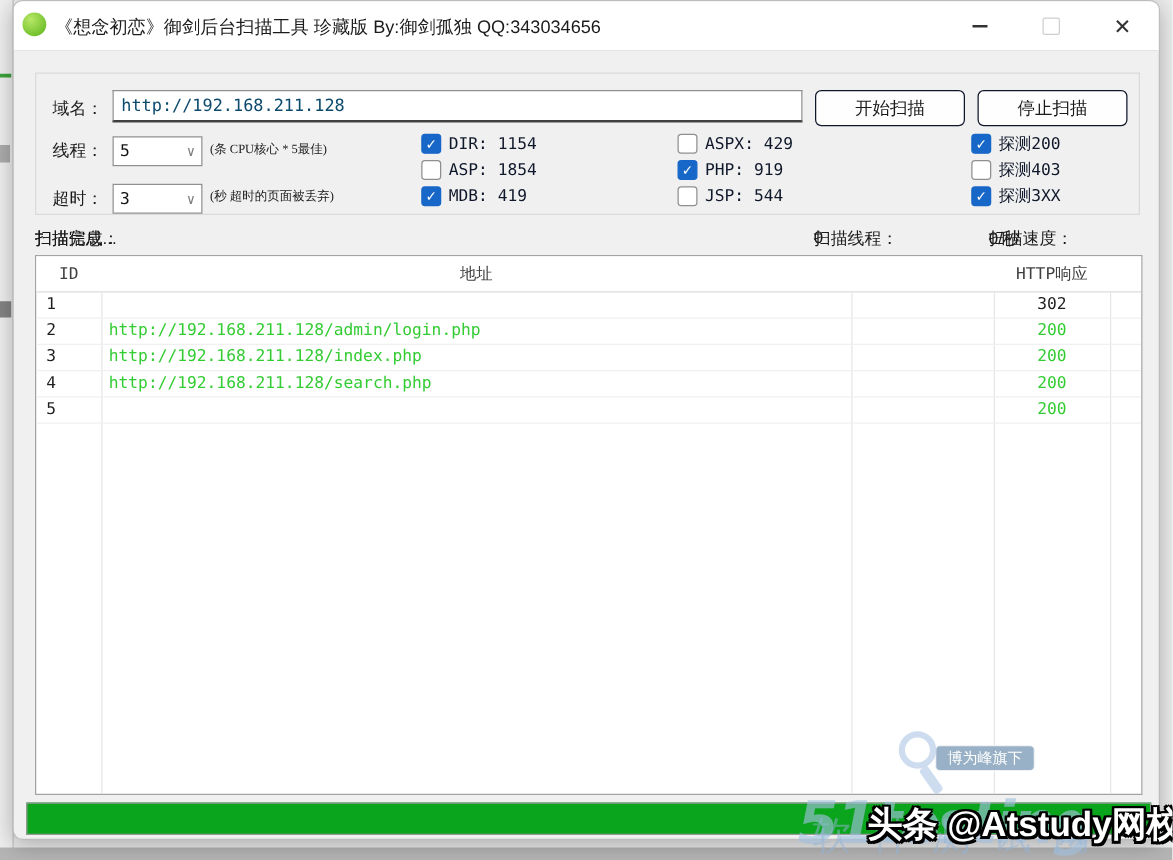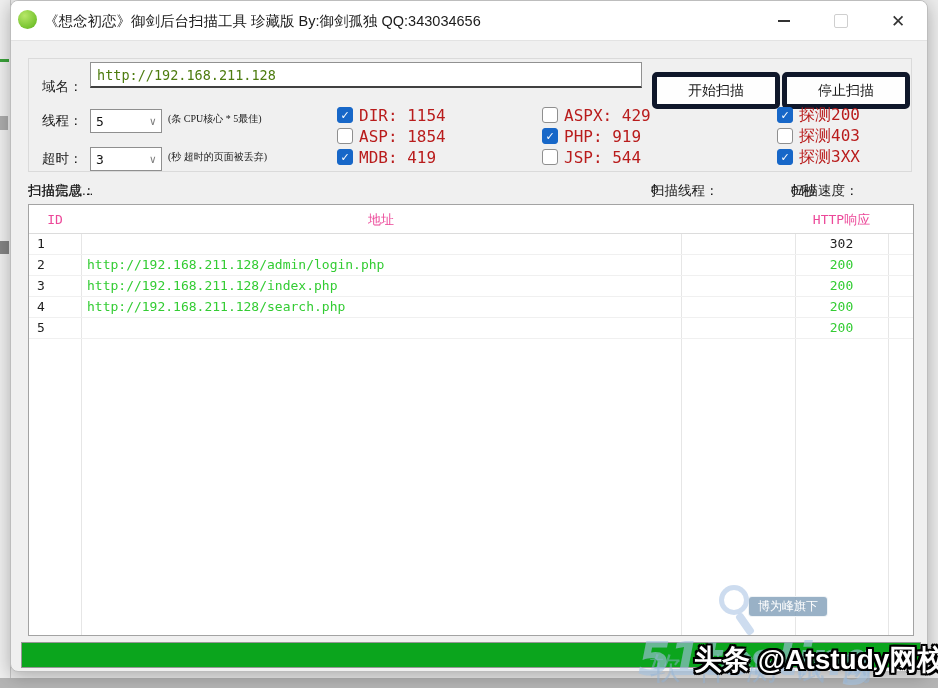--- a/index.html
+++ b/index.html
@@ -24,45 +24,45 @@
   .wbtn.close{left:865px;font-size:17px;}
   .min-bar{width:12px;height:1.5px;background:#333;}
   .max-box{width:12px;height:12px;border:1.4px solid #cfcfcf;border-radius:2px;}
 
   
   .client{position:absolute;left:0;top:40px;width:918px;height:632px;}
 
   .groupbox{position:absolute;left:17px;top:17px;width:884px;height:114px;border:1px solid #dadada;box-sizing:border-box;}
   .lbl{position:absolute;font-size:13.5px;color:#1a1a1a;white-space:nowrap;}
 
-  .domain-input{position:absolute;left:61px;top:3px;width:552px;height:26px;background:#fff;border:1px solid #919191;border-bottom:2px solid #404040;box-sizing:border-box;font-family:"DejaVu Sans Mono","Liberation Mono",monospace;font-size:13.5px;color:#4d7c0f;padding:0 6px;outline:none;}
-  .btn{position:absolute;top:13px;width:118px;height:27px;background:#fefefe;border:5px solid #0f172a;border-radius:5px;font-size:14px;color:#1a1a1a;font-family:"Liberation Sans",sans-serif;display:flex;align-items:center;justify-content:center;}
+  .domain-input{position:absolute;left:61px;top:13px;width:552px;height:26px;background:#fff;border:1px solid #919191;border-bottom:2px solid #404040;box-sizing:border-box;font-family:"DejaVu Sans Mono","Liberation Mono",monospace;font-size:13.5px;color:#0c4a6e;padding:0 6px;outline:none;}
+  .btn{position:absolute;top:13px;width:118px;height:27px;background:#fefefe;border:1px solid #0f172a;border-radius:5px;font-size:14px;color:#1a1a1a;font-family:"Liberation Sans",sans-serif;display:flex;align-items:center;justify-content:center;}
   .btn.start{left:623px;}
   .btn.stop{left:753px;}
 
   .combo{position:absolute;left:61px;width:72px;height:24px;background:#fff;border:1px solid #8f8f8f;box-sizing:border-box;font-family:"DejaVu Sans Mono","Liberation Mono",monospace;font-size:13px;color:#111;display:flex;align-items:center;padding-left:5px;}
   .combo .chev{position:absolute;right:5px;color:#7d7d7d;font-size:11px;}
   .hint{position:absolute;left:139px;font-size:10px;color:#1a1a1a;white-space:nowrap;font-family:Liberation Serif, serif;}
 
   .cbcol{position:absolute;top:47px;display:flex;flex-direction:column;gap:3px;}
   .cbcol.c1{left:308px;} .cbcol.c2{left:513px;} .cbcol.c3{left:748px;}
   .cbrow{display:flex;align-items:center;gap:6px;height:18px;}
   .cb{width:16px;height:16px;border-radius:3px;border:1px solid #8f8f8f;background:#fff;box-sizing:border-box;display:flex;align-items:center;justify-content:center;font-size:11px;color:#fff;}
   .cb.on{background:#1767c8;border-color:#1767c8;}
-  .cblabel{font-size:16px;color:#b91c1c;font-family:"DejaVu Sans Mono","Liberation Mono",monospace;white-space:nowrap;}
+  .cblabel{font-size:13px;color:#0f172a;font-family:"DejaVu Sans Mono","Liberation Mono",monospace;white-space:nowrap;}
 
   .statusrow{position:absolute;top:141px;left:0;width:918px;height:18px;font-size:13.5px;color:#1a1a1a;}
   .statusrow span{position:absolute;white-space:nowrap;}
   .st-info{left:17px;} .st-threads{left:640px;} .st-speed{left:780px;}
 
   
   .table{position:absolute;left:17px;top:163px;width:886px;height:432px;background:#fff;border:1px solid #a3a3a3;box-sizing:border-box;overflow:hidden;}
   .vsep{position:absolute;top:0;bottom:0;width:1px;background:#e6e6e6;}
   .thead{position:absolute;left:0;top:0;width:100%;height:29px;border-bottom:1px solid #dcdcdc;box-sizing:border-box;background:#fff;}
-  .th{position:absolute;top:0;height:29px;line-height:29px;text-align:center;font-size:13px;color:#ec4899;font-family:"DejaVu Sans Mono","Liberation Mono",monospace;}
+  .th{position:absolute;top:0;height:29px;line-height:29px;text-align:center;font-size:13px;color:#404040;font-family:"DejaVu Sans Mono","Liberation Mono",monospace;}
   .th-id{left:0;width:52px;}
   .th-url{left:52px;width:600px;}
   .th-status{left:766px;width:93px;}
   .tbody{position:absolute;left:0;top:29px;width:100%;}
   .trow{position:relative;height:20px;border-bottom:1px solid #f0f0f0;font-family:"DejaVu Sans Mono","Liberation Mono",monospace;font-size:13px;color:#1f1f1f;}
   .trow .c-id{position:absolute;left:8px;line-height:20px;}
   .trow .c-url{position:absolute;left:58px;line-height:20px;white-space:nowrap;}
   .trow .c-status{position:absolute;left:766px;width:93px;text-align:center;line-height:20px;}
   .trow.green .c-url,.trow.green .c-status{color:#33cc33;}
 

